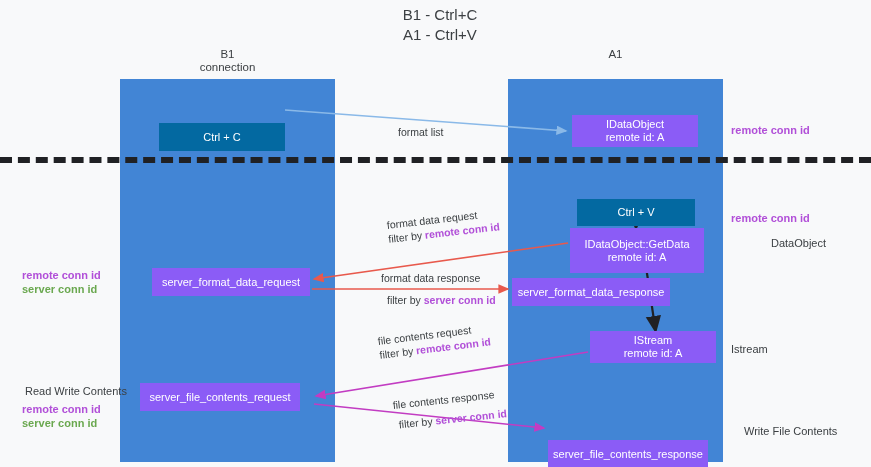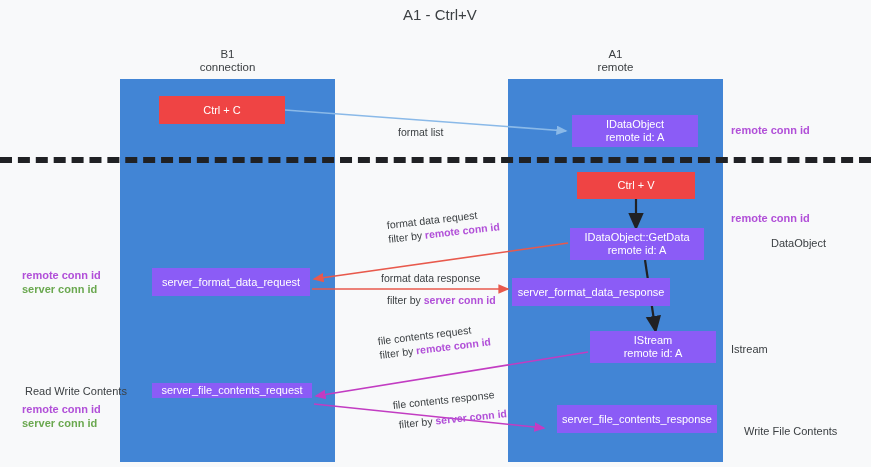--- a/index.html
+++ b/index.html
@@ -34,32 +34,32 @@
   
   .node{
     position:absolute;
     display:flex;align-items:center;justify-content:center;
     text-align:center;
     color:#ffffff;
     font-size:11px;line-height:13px;
     box-sizing:border-box;
     padding:2px 4px;
   }
-  .node.green{background:#ef4444;}
+  .node.green{background:#0369a1;margin-top:27px;}
   .node.orange{background:#8b5cf6;}
 
   #n-ctrlc{left:159px;top:96px;width:126px;height:28px;}
   #n-idataobject{left:572px;top:115px;width:126px;height:32px;}
   #n-ctrlv{left:577px;top:172px;width:118px;height:27px;}
-  #n-getdata{left:570px;top:228px;width:134px;height:32px;}
+  #n-getdata{left:570px;top:228px;width:134px;height:45px;}
   #n-sfdreq{left:152px;top:268px;width:158px;height:28px;align-items:center;}
   #n-sfdres{left:512px;top:278px;width:158px;height:28px;}
   #n-istream{left:590px;top:331px;width:126px;height:32px;}
-  #n-sfcreq{left:152px;top:383px;width:160px;height:15px;}
-  #n-sfcres{left:548px;top:405px;width:160px;height:28px;margin-left:9px;}
+  #n-sfcreq{left:140px;top:383px;width:160px;height:28px;}
+  #n-sfcres{left:548px;top:440px;width:160px;height:28px;}
 
   
   .ann{position:absolute;font-size:11px;line-height:14px;}
   .ann .purple{color:#b14fd8;font-weight:bold;}
   .ann .green-t{color:#6aa84f;font-weight:bold;}
   .ann .plain{color:#3c4043;}
 
   #ann-remote1{left:731px;top:123px;}
   #ann-remote2{left:731px;top:211px;}
   #ann-dataobject{left:731px;top:236px;padding-left:40px;}
@@ -125,30 +125,30 @@
     <line x1="645" y1="260" x2="655" y2="327" stroke="#202124" stroke-width="2.2" marker-end="url(#ar-black)"></line>
 
     <line x1="588" y1="352" x2="316" y2="396" stroke="#c23cc2" stroke-width="1.6" marker-end="url(#ar-magenta)"></line>
 
     <line x1="314" y1="404" x2="544" y2="428" stroke="#c23cc2" stroke-width="1.6" marker-end="url(#ar-magenta)"></line>
   </svg>
 
   <div id="divider"></div>
 
   <div class="title-block">
+    <div>B1 - Ctrl+C</div>
     <div>A1 - Ctrl+V</div>
   </div>
 
   <div class="lane-head" id="head-b1">
     <div>B1</div>
     <div>connection</div>
   </div>
   <div class="lane-head" id="head-a1">
     <div>A1</div>
-    <div>remote</div>
   </div>
 
   <div class="node green" id="n-ctrlc">
     <span>Ctrl + C</span>
   </div>
 
   <div class="node orange" id="n-idataobject">
     <span>
       <span style="display:block">IDataObject</span>
       <span style="display:block">remote id: A</span>

